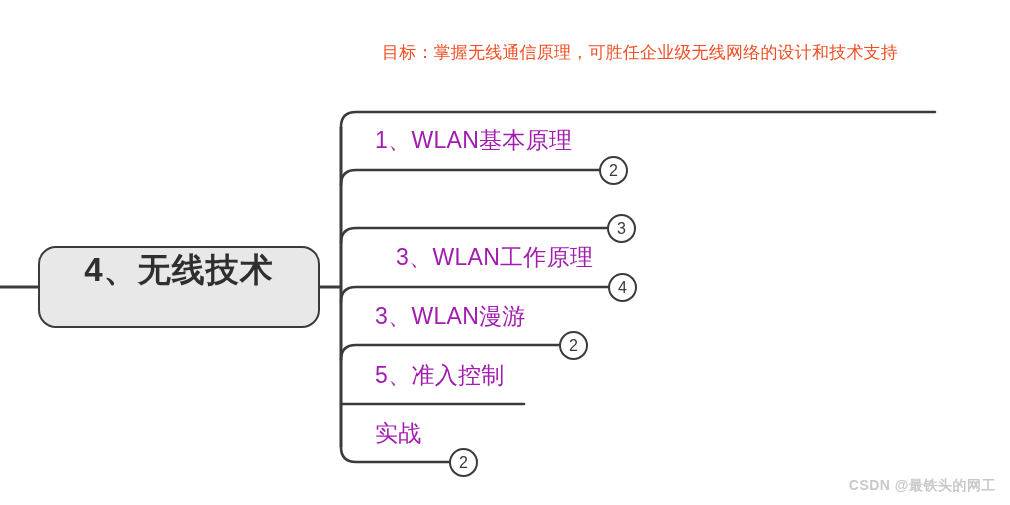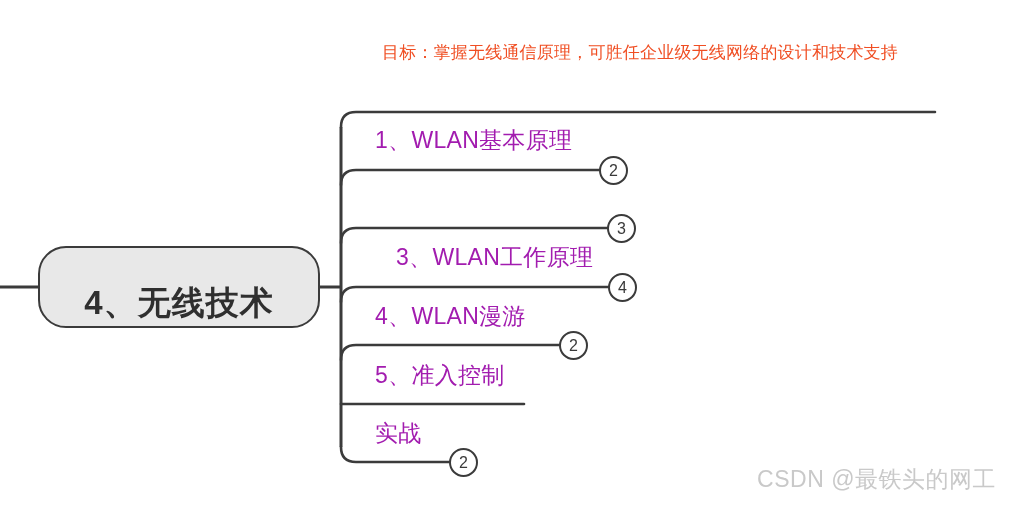--- a/index.html
+++ b/index.html
@@ -41,24 +41,24 @@
 
   
   .root-node {
     position: absolute;
     left: 38px;
     top: 246px;
     width: 282px;
     height: 82px;
     background: #e8e8e8;
     border: 2px solid #3b3b3b;
-    border-radius: 28px;
+    border-radius: 18px;
     box-sizing: border-box;
     display: flex;
-    align-items: flex-end;
+    align-items: flex-start;
     justify-content: center;
   }
   .root-label {
     color: #2f2f2f;
     font-size: 33px;
     font-weight: bold;
     letter-spacing: 1px;
   }
 
   
@@ -87,23 +87,24 @@
     justify-content: center;
     line-height: 1;
   }
 
   
   .watermark {
     position: absolute;
     right: 14px;
     bottom: 10px;
     color: #c9c9c9;
-    font-size: 23px;
+    font-size: 14px;
     letter-spacing: 0.5px;
     white-space: nowrap;
+    font-weight: bold;
   }
 </style>
 </head>
 <body>
 
 <div id="canvas">
 
   <svg id="wires" viewBox="0 0 1010 505" width="1010" height="505" aria-hidden="true">
     <g fill="none" stroke="#3b3b3b" stroke-width="3" stroke-linecap="butt">
 
@@ -138,21 +139,21 @@
   </div>
 
   <div class="branch-label" style="left:375px; top:126px;">1、WLAN基本原理</div>
   <div class="badge" style="left:599px; top:156px;">2</div>
 
   <div class="badge" style="left:607px; top:214px;">3</div>
 
   <div class="branch-label" style="left:375px; top:243px;margin-left:21px;">3、WLAN工作原理</div>
   <div class="badge" style="left:608px; top:273px;">4</div>
 
-  <div class="branch-label" style="left:375px; top:302px;">4、WLAN漫游</div>
+  <div class="branch-label" style="left:375px; top:302px;">3、WLAN漫游</div>
   <div class="badge" style="left:559px; top:331px;">2</div>
 
   <div class="branch-label" style="left:375px; top:361px;">5、准入控制</div>
 
   <div class="branch-label" style="left:375px; top:419px;">实战</div>
   <div class="badge" style="left:449px; top:448px;">2</div>
 
   <div class="watermark">CSDN @最铁头的网工</div>
 
 </div>

